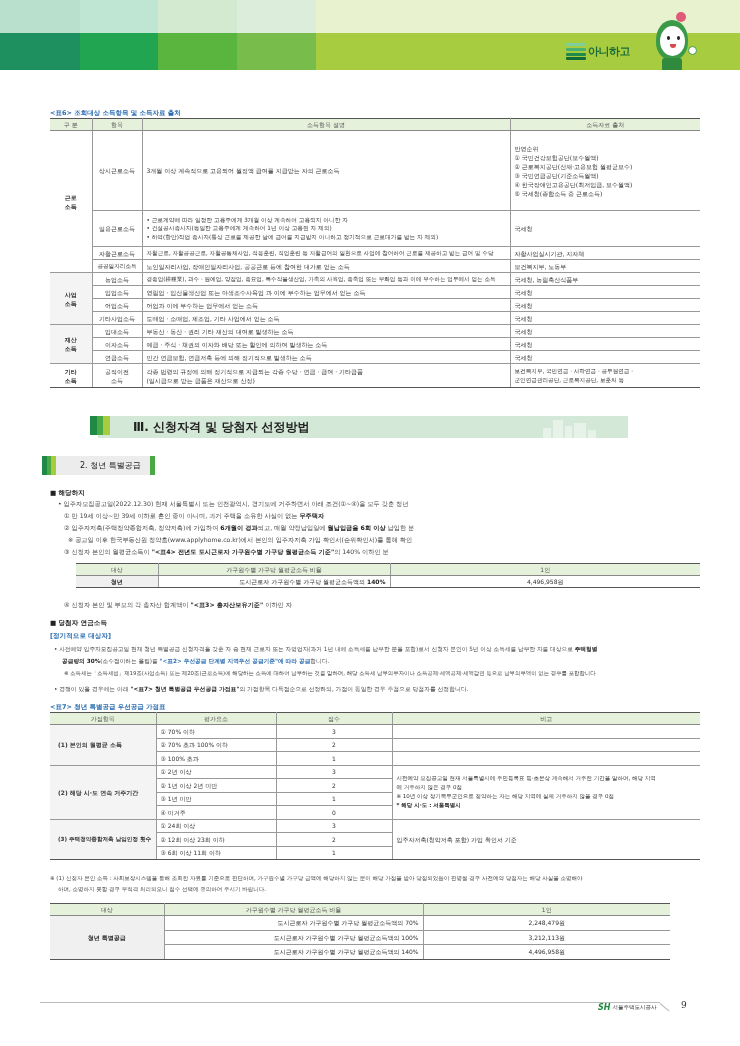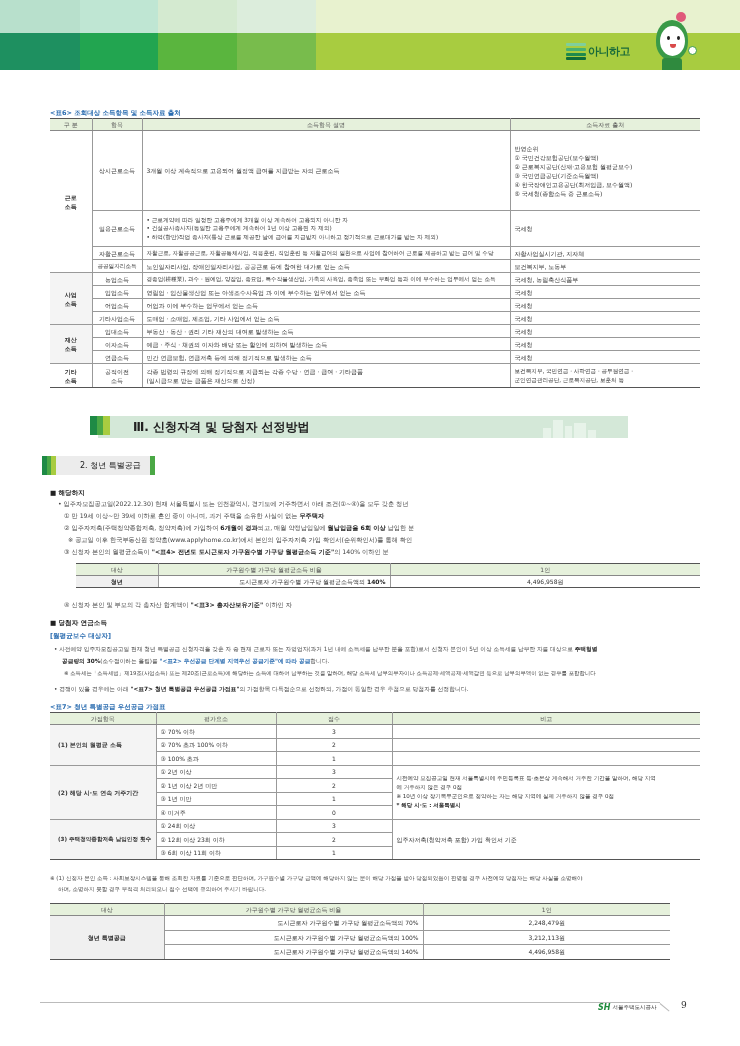--- a/index.html
+++ b/index.html
@@ -253,21 +253,21 @@
     <td class="c b" style="background:#f0f0f0">청년</td>
     <td class="r"><span>도시근로자 가구원수별 가구당 월평균소득액의 </span><span class="b">140%</span></td>
     <td class="c">4,496,958원</td>
   </tr>
 </tbody>
   </table>
 
 <div class="txt" style="left:64px;top:601px"><span>④ 신청자 본인 및 부모의 각 총자산 합계액이 </span><span class="bb">"&lt;표3&gt; 총자산보유기준"</span><span> 이하인 자</span></div>
 
 <div class="txt h" style="left:50px;top:619px">■ 당첨자 연금소득</div>
-<div class="txt blue" style="left:50px;top:632px">[월평균보수 대상자]</div>
+<div class="txt blue" style="left:50px;top:632px">[정기적으로 대상자]</div>
 <div class="txt" style="left:54px;top:646px;font-size:5.7px"><span>• 사전예약 입주자모집공고일 현재 청년 특별공급 신청자격을 갖춘 자 중 현재 근로자 또는 자영업자(과거 1년 내에 소득세를 납부한 분을 포함)로서 신청자 본인이 5년 이상 소득세를 납부한 자를 대상으로 </span><span class="bb">주택형별</span></div>
 <div class="txt" style="left:62px;top:658px;font-size:5.7px"><span class="bb">공급량의 30%</span><span>(소수점이하는 올림)를 </span><span class="bb" style="color:#2a6cb0">"&lt;표2&gt; 우선공급 단계별 지역우선 공급기준"에 따라 공급</span><span>합니다.</span></div>
 <div class="txt" style="left:64px;top:670px;font-size:5.4px">※ 소득세는「소득세법」제19조(사업소득) 또는 제20조(근로소득)에 해당하는 소득에 대하여 납부하는 것을 말하며, 해당 소득세 납부의무자이나 소득공제·세액공제·세액감면 등으로 납부의무액이 없는 경우를 포함합니다</div>
 <div class="txt" style="left:54px;top:685px;font-size:5.8px"><span>• 경쟁이 있을 경우에는 아래 </span><span class="bb">"&lt;표7&gt; 청년 특별공급 우선공급 가점표"</span><span>의 가점항목 다득점순으로 선정하되, 가점이 동일한 경우 추첨으로 당첨자를 선정합니다.</span></div>
 
 <div class="caption" style="left:50px;top:703px">&lt;표7&gt; 청년 특별공급 우선공급 가점표</div>
 <table class="tbl" style="left:50px;top:712px;width:650px">
   <colgroup>
       <col style="width:106px">
       <col style="width:120px">

